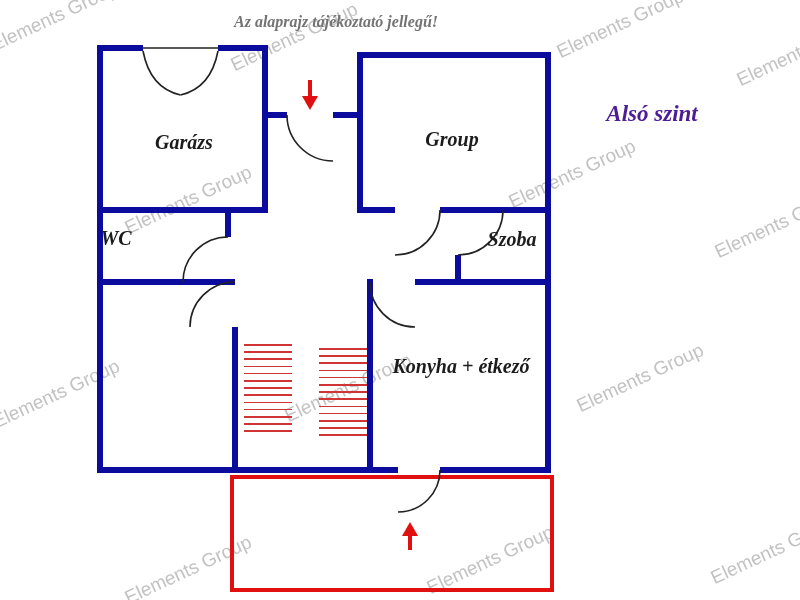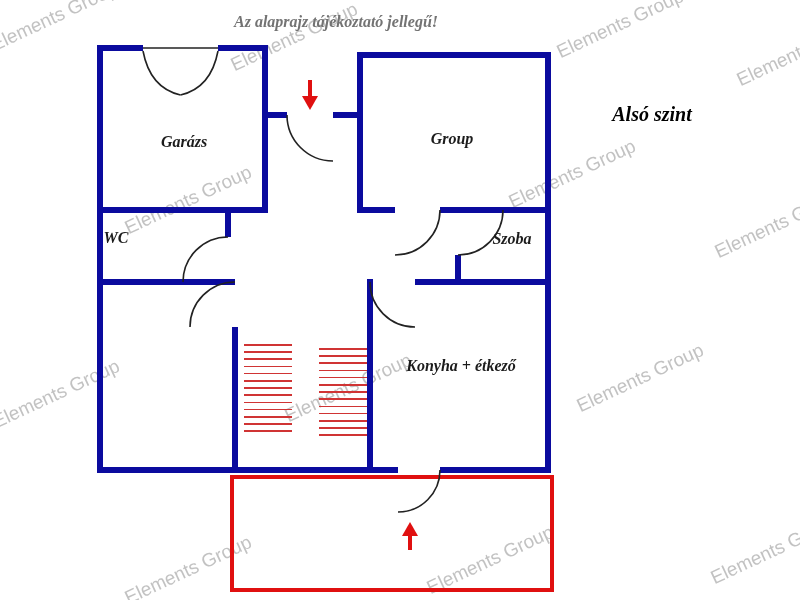--- a/index.html
+++ b/index.html
@@ -10,23 +10,23 @@
       font-size:19px;color:rgba(183,183,183,0.85);transform:rotate(-25deg);
       transform-origin:left center;white-space:nowrap;pointer-events:none;}
   
   .plan{position:absolute;left:0;top:0;z-index:2;}
   .stairs{position:absolute;z-index:2;width:48px;height:88px;
           background:repeating-linear-gradient(to bottom,#d03434 0 1.6px,transparent 1.6px 7.2px);}
   #stairs-left{left:244px;top:344px;}
   #stairs-right{left:319px;top:348px;}
   
   .label{position:absolute;z-index:3;transform:translate(-50%,-50%);font-weight:700;
-         font-style:italic;font-size:16px;color:#1c1c1c;white-space:nowrap;}
+         font-style:italic;font-size:20px;color:#1c1c1c;white-space:nowrap;}
   .title{font-size:16px;color:#737373;}
-  .floor{font-size:20px;color:#000000;}
+  .floor{font-size:23px;color:#4c1d95;}
 </style>
 </head>
 <body>
 
 <div class="canvas">
 
   <span class="wm" style="left:-8px;top:35px">Elements Group</span>
   <span class="wm" style="left:232px;top:55px">Elements Group</span>
   <span class="wm" style="left:558px;top:42px">Elements Group</span>
   <span class="wm" style="left:738px;top:70px">Elements Group</span>

